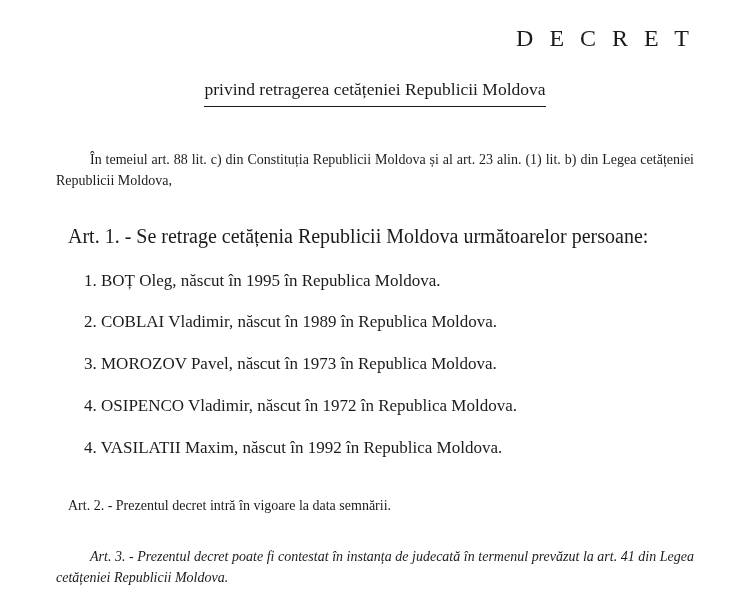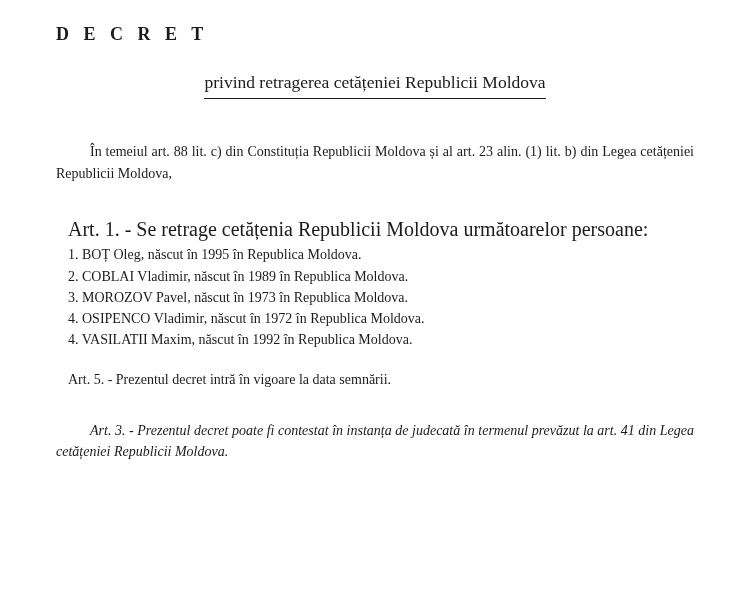--- a/index.html
+++ b/index.html
@@ -16,23 +16,23 @@
   }
   .page {
     position: relative;
     width: 750px;
     height: 599px;
     box-sizing: border-box;
     padding: 14px 56px 0 56px;
     background: #ffffff;
   }
   .doc-title {
-    text-align: left;
-    font-size: 18px;
-    font-weight: bold;
+    text-align: right;
+    font-size: 24px;
+    font-weight: normal;
     letter-spacing: 5px;
     margin: 10px 0 0 0;
     line-height: 1.2;
   }
   .subtitle-wrap {
     text-align: center;
     margin-top: 26px;
   }
   .doc-subtitle {
     display: inline-block;
@@ -55,23 +55,23 @@
   p.para.indent {
     text-indent: 34px;
   }
   p.nojust {
     text-align: left;
   }
   .spaced {
     letter-spacing: 2.6px;
   }
   .list-line {
-    font-size: 14px;
+    font-size: 17px;
     line-height: 1.52;
-    margin: 0;
+    margin: 16px;
     padding-left: 12px;
     text-align: left;
   }
   .list-lead {
     font-size: 20px;
     line-height: 1.52;
     margin: 0 0 0 0;
     padding-left: 12px;
     text-align: left;
   }
@@ -106,20 +106,20 @@
 
     <p class="list-lead">Art. 1. - Se retrage cetățenia Republicii Moldova următoarelor persoane:</p>
     <p class="list-line">1. BOȚ Oleg, născut în 1995 în Republica Moldova.</p>
     <p class="list-line">2. COBLAI Vladimir, născut în 1989 în Republica Moldova.</p>
     <p class="list-line">3. MOROZOV Pavel, născut în 1973 în Republica Moldova.</p>
     <p class="list-line">4. OSIPENCO Vladimir, născut în 1972 în Republica Moldova.</p>
     <p class="list-line">4. VASILATII Maxim, născut în 1992 în Republica Moldova.</p>
 
     <div class="gap-md"></div>
 
-    <p class="para nojust art2">Art. 5. - Prezentul decret intră în vigoare la data semnării.</p>
+    <p class="para nojust art2">Art. 2. - Prezentul decret intră în vigoare la data semnării.</p>
 
     <div class="gap-sm"></div>
 
     <p class="para art3">Art. 3. - Prezentul decret poate fi contestat în instanța de judecată în termenul prevăzut la art. 41 din Legea cetățeniei Republicii Moldova.</p>
 
   </div>
 </div>
 
 </body></html>

